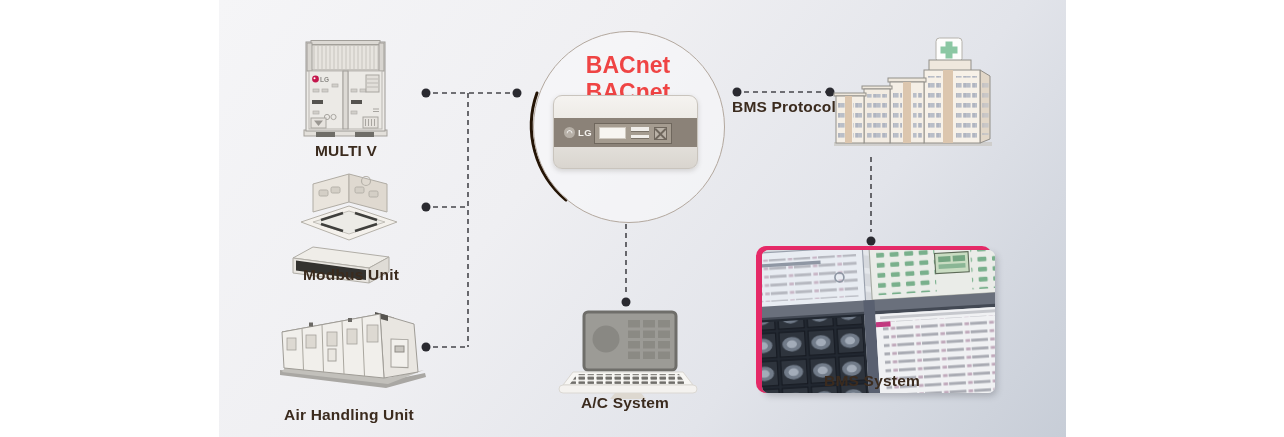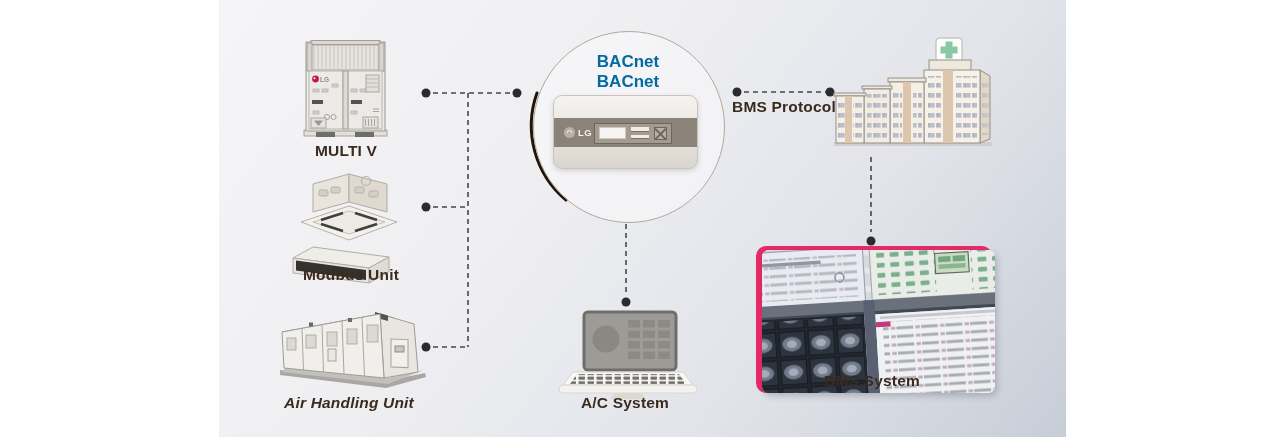--- a/index.html
+++ b/index.html
@@ -5,21 +5,21 @@
   html,body{margin:0;padding:0;background:#fff;}
   .canvas{position:relative;width:1284px;height:437px;overflow:hidden;
     font-family:"Liberation Sans",sans-serif;background:#fff;}
   .stage{position:absolute;left:219px;top:0;width:847px;height:437px;
     background:linear-gradient(128deg,#f5f5f7 0%,#efeff2 38%,#e2e4ea 68%,#c7cdd7 100%);}
   .lbl{position:absolute;transform:translateX(-50%);font-weight:bold;
     font-size:15.5px;color:#3b2b1e;white-space:nowrap;letter-spacing:.2px;}
   .gateway-circle{position:absolute;left:533px;top:31px;width:190px;height:190px;
     border:1.5px solid #b3a89e;border-radius:50%;background:rgba(250,250,251,.55);}
   .gw-title{position:absolute;left:628px;top:52px;transform:translateX(-50%);
-    text-align:center;font-weight:bold;font-size:17px;line-height:1.18;color:#0369a1;}
+    text-align:center;font-weight:bold;font-size:23px;line-height:1.18;color:#ef4444;}
   .gw-device{position:absolute;left:553px;top:95px;width:145px;height:74px;
     border-radius:9px;border:1px solid #c9c4bd;box-sizing:border-box;
     background:linear-gradient(180deg,#f5f3f0 0%,#eae7e2 45%,#d9d5cf 100%);
     box-shadow:0 2px 5px rgba(60,55,45,.18);}
   .gw-band{position:absolute;left:0;top:22px;width:100%;height:29px;background:#8b8278;
     display:flex;align-items:center;}
   .gw-logo{display:flex;align-items:center;margin-left:10px;gap:3px;}
   .gw-logo .dot{width:11px;height:11px;border-radius:50%;background:#b7b0a7;
     color:#fff;font-size:7px;line-height:11px;text-align:center;font-weight:bold;}
   .gw-logo .txt{color:#f4f2ee;font-weight:bold;font-size:9.5px;letter-spacing:.5px;}
@@ -149,21 +149,21 @@
       <rect x="11" y="36" width="9" height="12"></rect>
         <rect x="30" y="33" width="10" height="13"></rect>
       <rect x="51" y="30" width="10" height="14"></rect>
         <rect x="71" y="27" width="10" height="15"></rect>
       <rect x="91" y="23" width="11" height="17"></rect>
     </g>
     <rect x="52" y="47" width="8" height="12" fill="#eae7e1" stroke="#a5a29c"></rect>
     <rect x="33" y="20.5" width="4" height="4" fill="#6b6965"></rect>
     <rect x="72" y="16" width="4" height="4" fill="#6b6965"></rect>
   </svg>
-  <div class="lbl" style="left:349px;top:394px;font-style:italic;">Air Handling Unit</div>
+  <div class="lbl" style="left:349px;top:406px;">Air Handling Unit</div>
 
   <div class="gateway-circle"></div>
   <div class="gw-title">
     <div>BACnet</div>
     <div>BACnet</div>
   </div>
   <div class="gw-device">
     <div class="gw-band">
       <div class="gw-logo">
         <span class="dot">◠</span>

